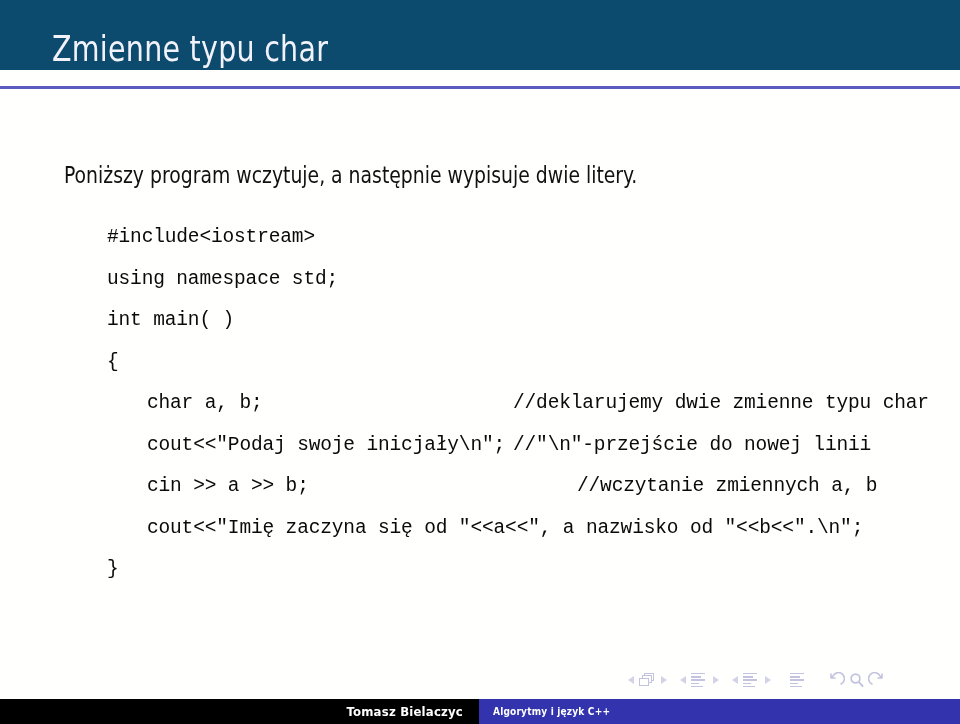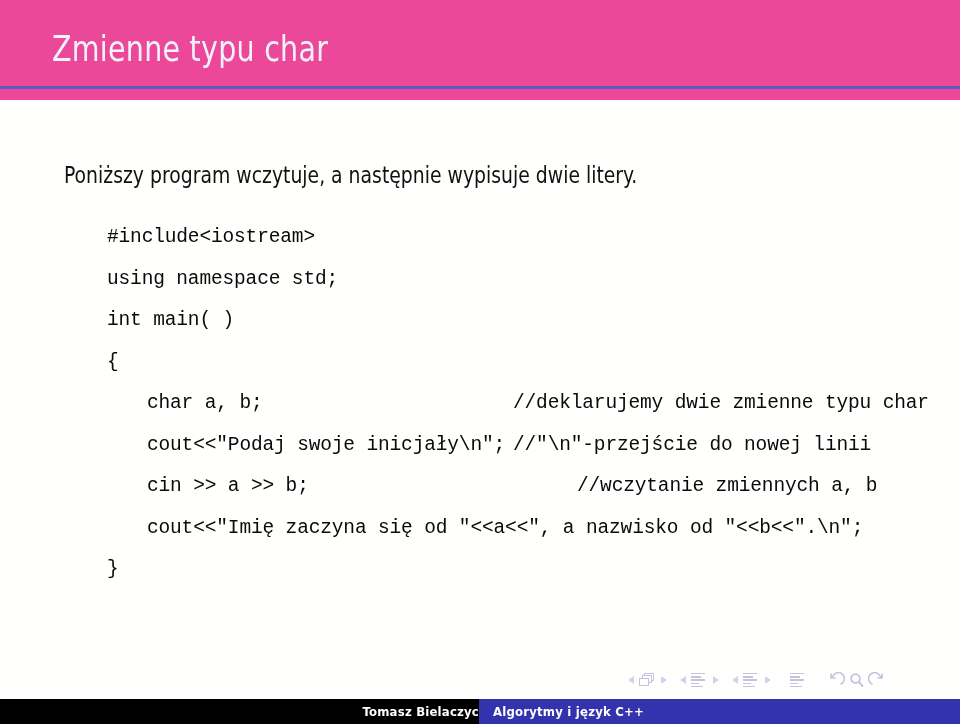--- a/index.html
+++ b/index.html
@@ -15,22 +15,22 @@
     overflow: hidden;
     font-family: "Liberation Sans", sans-serif;
     background: #fffffe;
   }
 
   
   #title-bar {
     position: absolute;
     left: 0; top: 0;
     width: 960px;
-    height: 100px;
-    background: #ec4899;
+    height: 70px;
+    background: #0c4a6e;
     box-sizing: border-box;
   }
   #title-bar-rule {
     position: absolute;
     left: 0; top: 86px;
     width: 960px;
     height: 3px;
     background: #5a5ac0;
   }
   #frame-title {
@@ -172,38 +172,38 @@
     display: flex;
   }
   #footer-author {
     width: 479px;
     height: 25px;
     background: #000000;
     color: #ffffff;
     display: flex;
     align-items: center;
     justify-content: flex-end;
-    padding-right: 0;
+    padding-right: 16px;
     box-sizing: border-box;
     font-family: "DejaVu Sans Condensed", "Liberation Sans Narrow", "Liberation Sans", sans-serif;
     font-size: 13px;
     font-weight: bold;
     letter-spacing: 0.2px;
   }
   #footer-course {
     flex: 1;
     height: 25px;
     background: #3333ad;
     color: #ffffff;
     display: flex;
     align-items: center;
     padding-left: 14px;
     box-sizing: border-box;
     font-family: "DejaVu Sans Condensed", "Liberation Sans Narrow", "Liberation Sans", sans-serif;
-    font-size: 13px;
+    font-size: 10px;
     font-weight: bold;
     letter-spacing: 0.2px;
   }
 </style>
 </head>
 <body>
 
 <div id="title-bar">
   <div id="frame-title">Zmienne typu char</div>
 </div>

